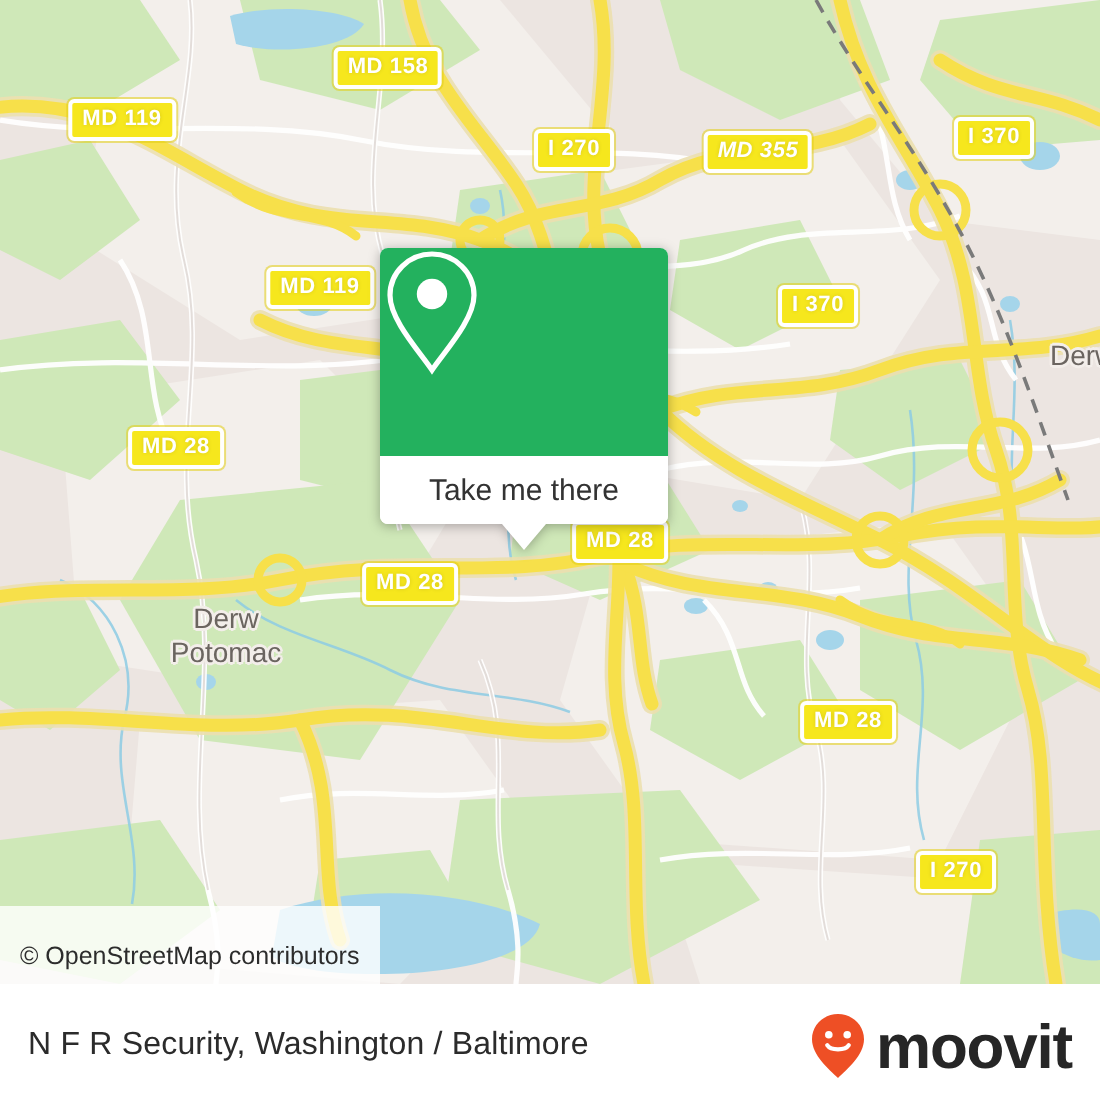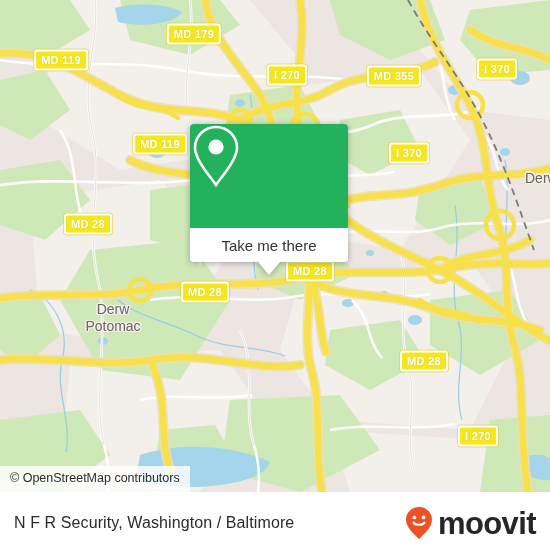--- a/index.html
+++ b/index.html
@@ -43,28 +43,28 @@
   .placelabel.two-line{line-height:17px;}
   .placelabel.clipped{transform:translate(0,-50%);}
 
   
   #attrib{
     position:absolute;left:0;bottom:0;
     background:rgba(255,255,255,.80);
     color:#2c2c2c;
     font-size:12.5px;
     line-height:13px;
-    padding:6px 10px 7px 10px;
+    padding:19px 10px 7px 10px;
   }
 
   
   #popup{
     position:absolute;
     left:190px;top:124px;
-    width:158px;
+    width:144px;
     filter:drop-shadow(0 1px 3px rgba(0,0,0,.30));
   }
   #popup-body{
     background:#ffffff;
     border-radius:4px;
     overflow:hidden;
   }
   #popup-head{
     height:104px;
     background:#23b15e;
@@ -252,24 +252,24 @@
         </g>
 
         <g fill="none" stroke="#7a7a7a" stroke-width="1.8" stroke-dasharray="7 5">
           <path d="M408,0 C430,40 455,70 478,112 C502,156 516,200 534,250"></path>
         </g>
 
       </g>
     </svg>
 
     <div id="shields">
-        <div class="shield" style="left: 194px; top: 34px;">MD 179</div>
+        <div class="shield" style="left: 194px; top: 34px;">MD 158</div>
         <div class="shield" style="left: 61px; top: 60px;">MD 119</div>
         <div class="shield" style="left: 287px; top: 75px;">I 270</div>
-        <div class="shield" style="left: 394px; top: 76px;">MD 355</div>
+        <div class="shield" style="left: 379px; top: 76px; font-style: italic;">MD 355</div>
         <div class="shield" style="left: 497px; top: 69px;">I 370</div>
         <div class="shield" style="left: 160px; top: 144px;">MD 119</div>
         <div class="shield" style="left: 409px; top: 153px;">I 370</div>
         <div class="shield" style="left: 88px; top: 224px;">MD 28</div>
         <div class="shield" style="left: 310px; top: 271px;">MD 28</div>
         <div class="shield" style="left: 205px; top: 292px;">MD 28</div>
         <div class="shield" style="left: 424px; top: 361px;">MD 28</div>
         <div class="shield" style="left: 478px; top: 436px;">I 270</div>
       </div>
 

